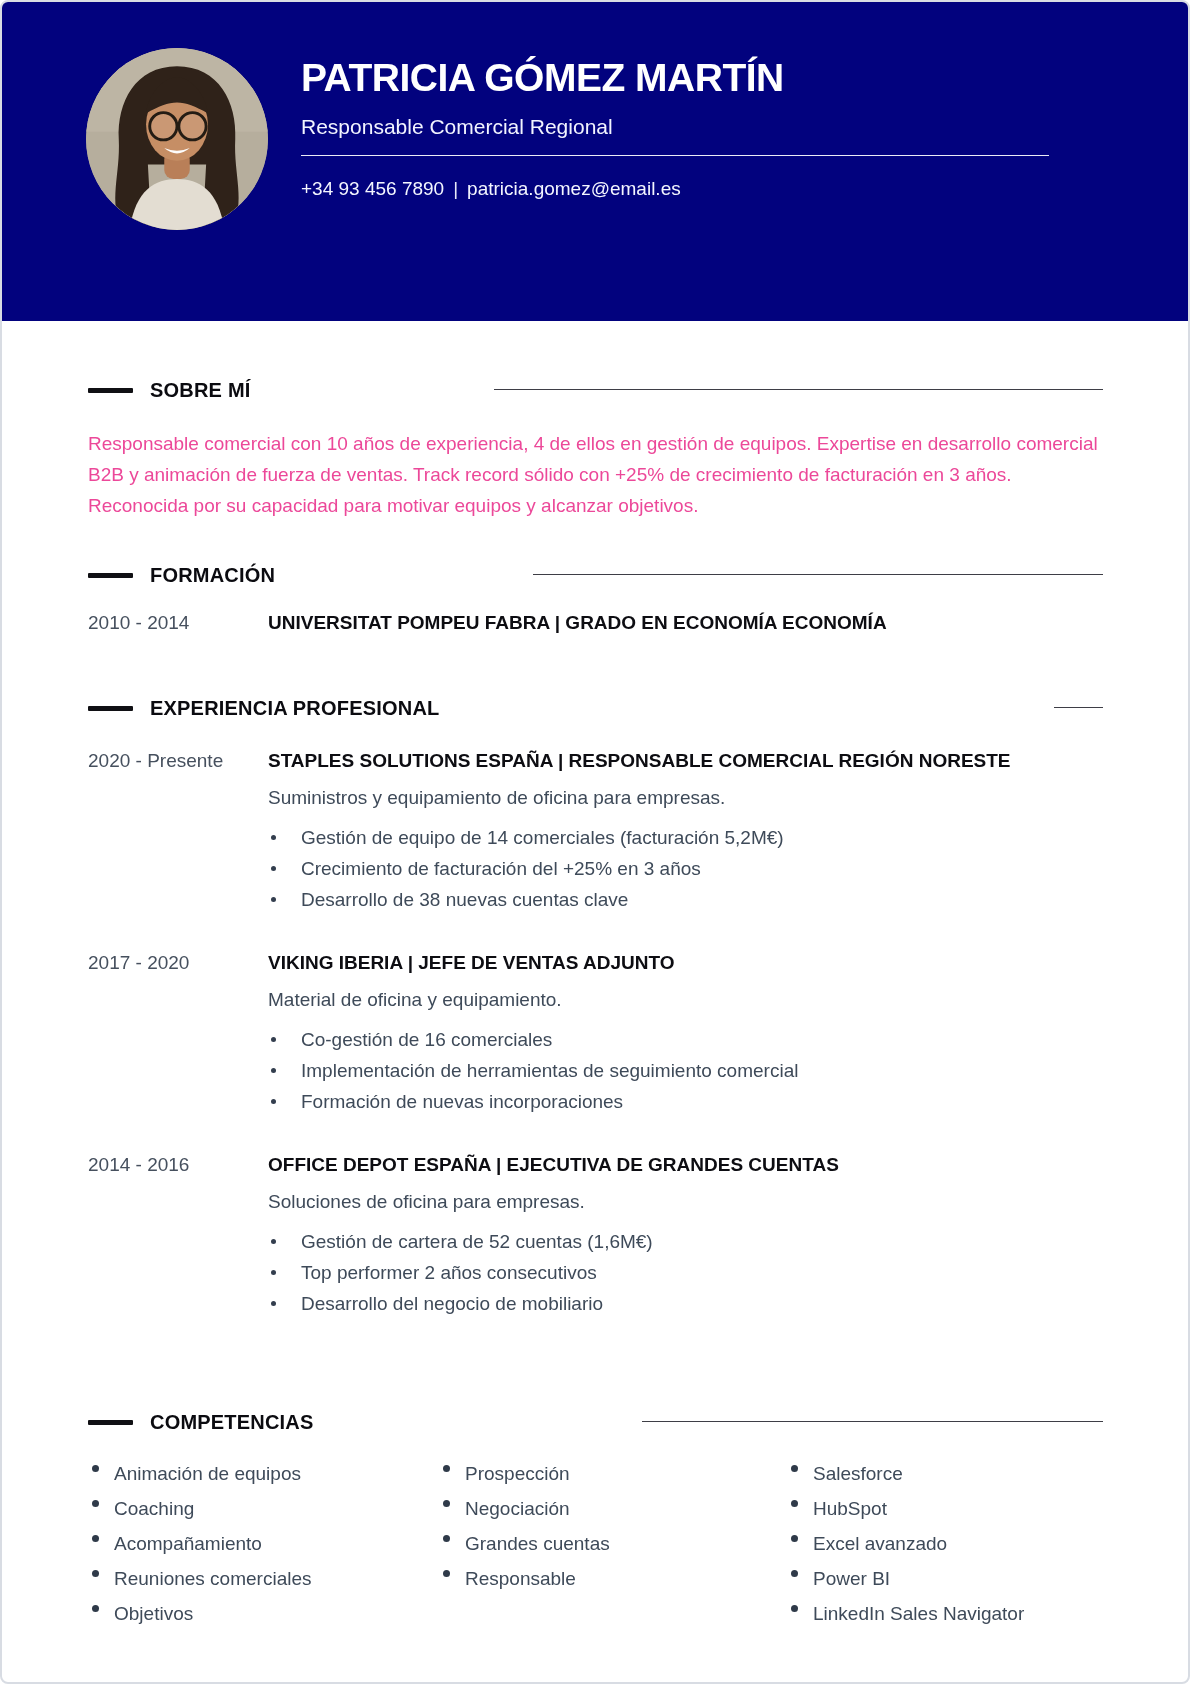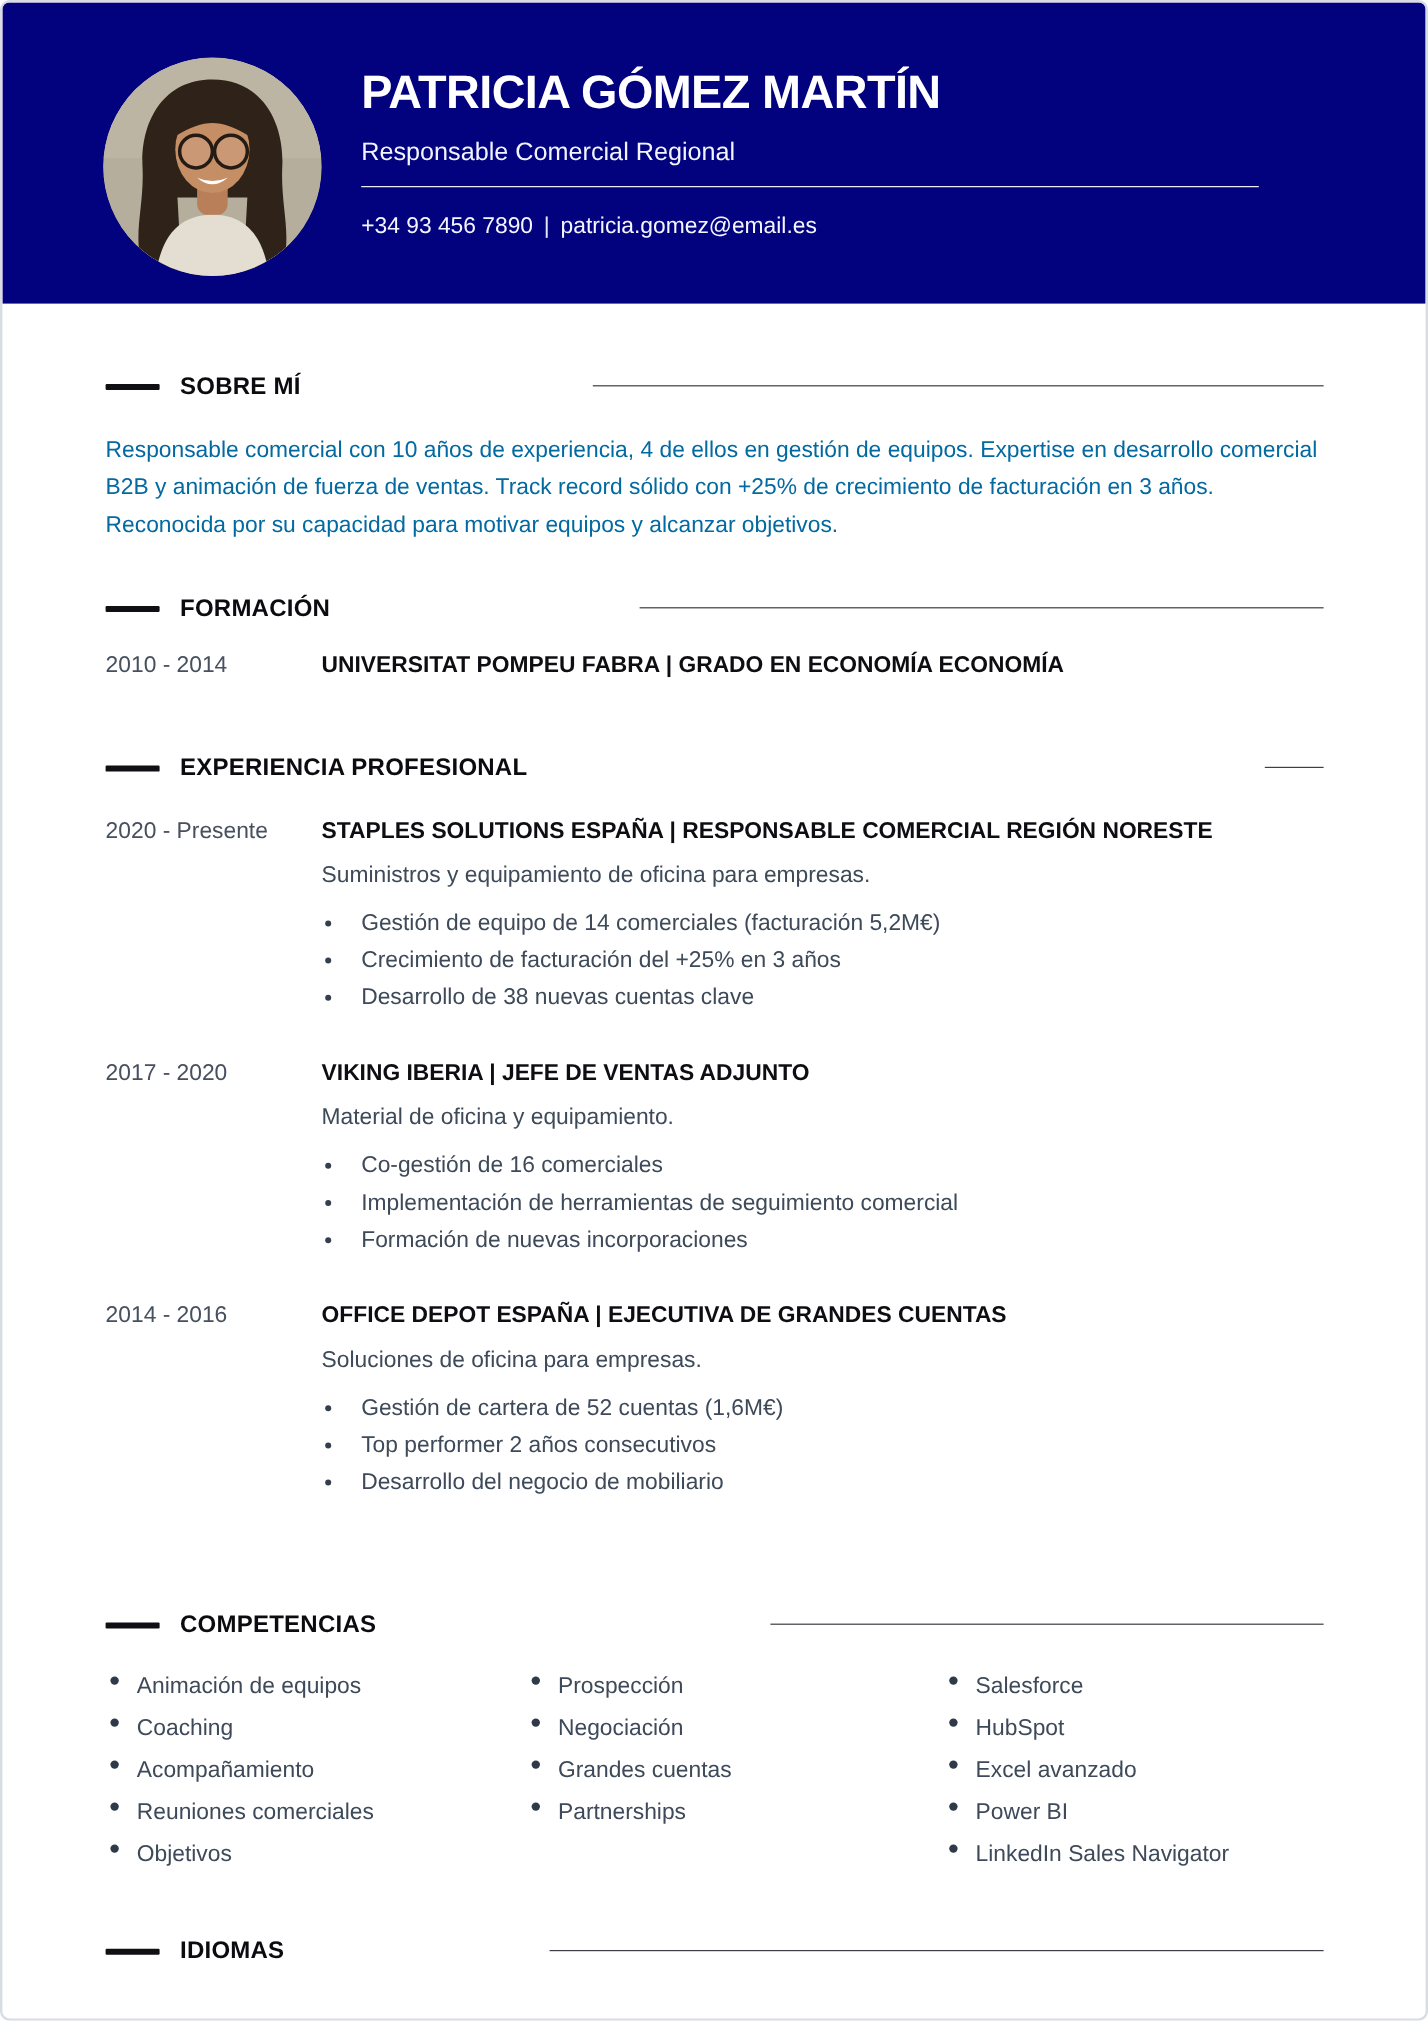--- a/index.html
+++ b/index.html
@@ -14,21 +14,21 @@
     width:1190px; height:1684px;
     background:#ffffff;
     border:2px solid #d8dce3;
     border-radius:8px;
     overflow:hidden;
   }
 
   
   .cv-header {
     position:relative;
-    height:251px;
+    height:319px;
     background:#02027e;
   }
   .avatar {
     position:absolute; left:84px; top:46px;
     width:182px; height:182px;
     border-radius:50%;
     overflow:hidden;
     background:#b6ae9d;
   }
   .avatar svg { display:block; width:100%; height:100%; }
@@ -96,21 +96,21 @@
   .sec-about .sec-head      { margin-top:57px;text-align:center; }
   .sec-education .sec-head  { margin-top:42px; }
   .sec-experience .sec-head { margin-top:61px; }
   .sec-skills .sec-head     { margin-top:87px; }
   .sec-languages .sec-head  { margin-top:45px; }
 
   .about-text {
     margin:26px 0 0 0;
     max-width:1020px;
     font-size:19px; line-height:31px;
-    color:#0369a1;
+    color:#ec4899;
   }
 
   .two-col {
     display:grid;
     grid-template-columns:180px 1fr;
     align-items:start;
   }
   .edu-row { margin-top:24px; }
   .date-label {
     font-size:19px; line-height:24px;
@@ -287,21 +287,21 @@
           <li>Animación de equipos</li>
           <li>Coaching</li>
           <li>Acompañamiento</li>
           <li>Reuniones comerciales</li>
           <li>Objetivos</li>
         </ul>
         <ul class="skills-col">
           <li>Prospección</li>
           <li>Negociación</li>
           <li>Grandes cuentas</li>
-          <li>Partnerships</li>
+          <li>Responsable</li>
         </ul>
         <ul class="skills-col">
           <li>Salesforce</li>
           <li>HubSpot</li>
           <li>Excel avanzado</li>
           <li>Power BI</li>
           <li>LinkedIn Sales Navigator</li>
         </ul>
       </div>
     </section>

